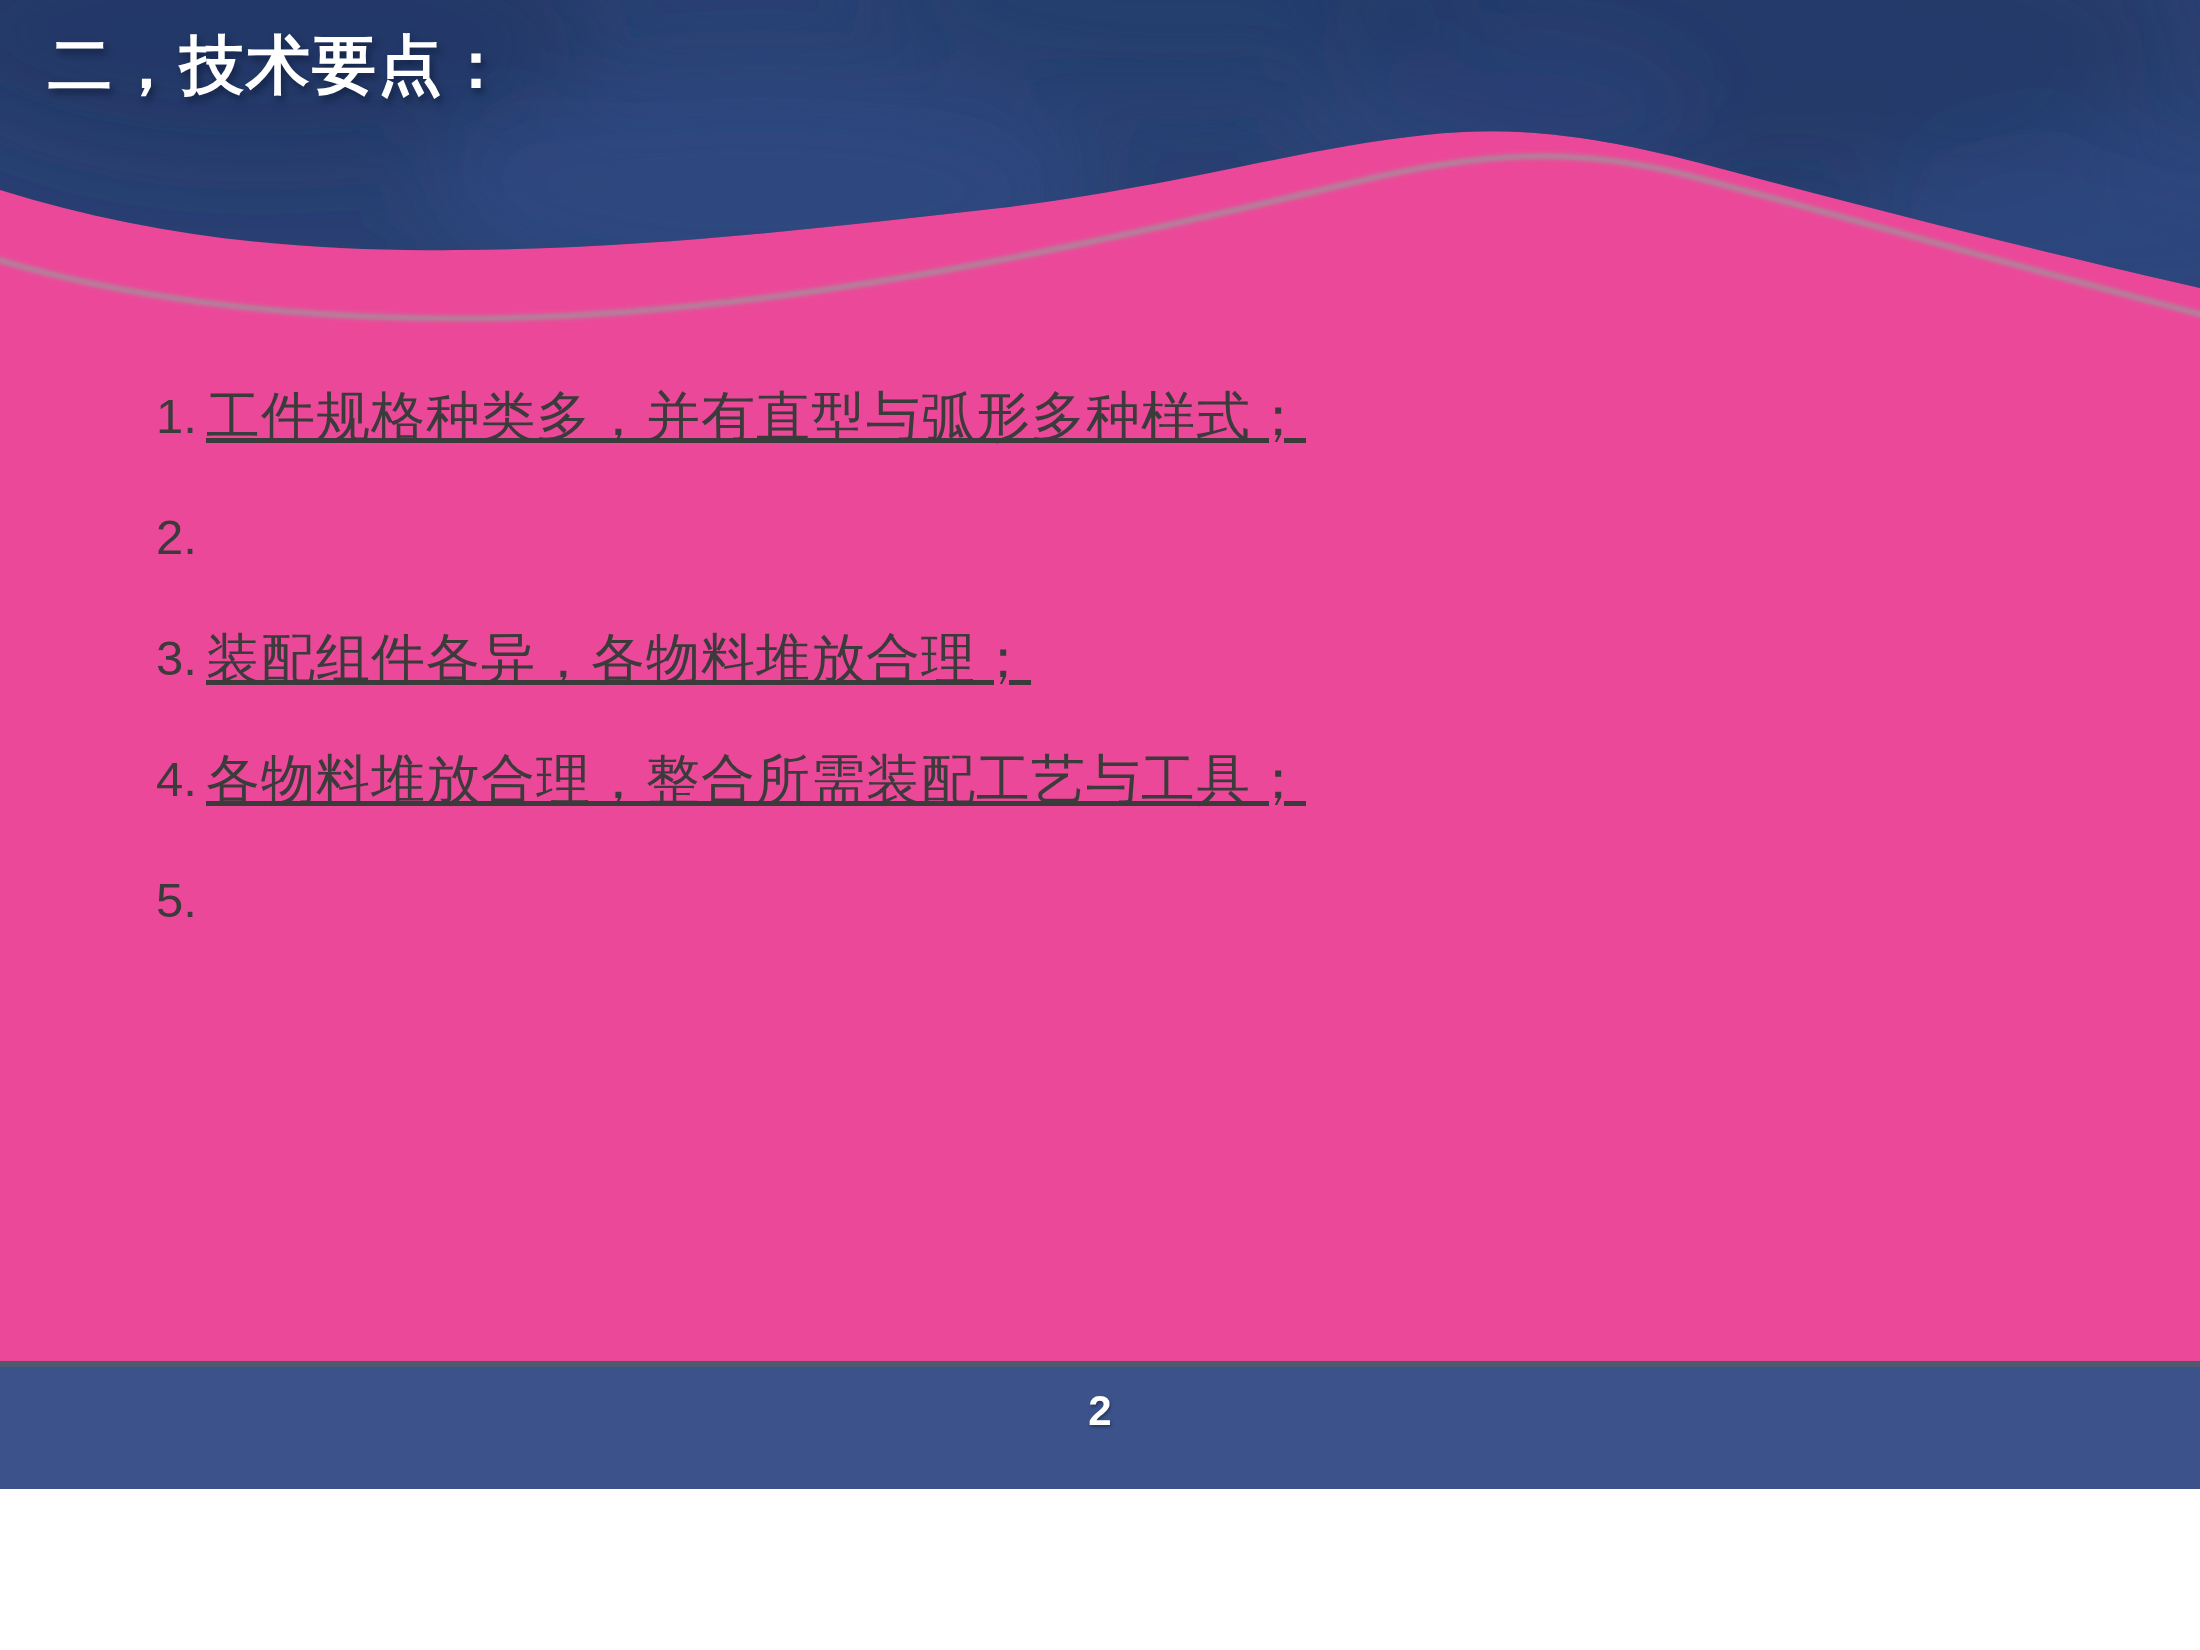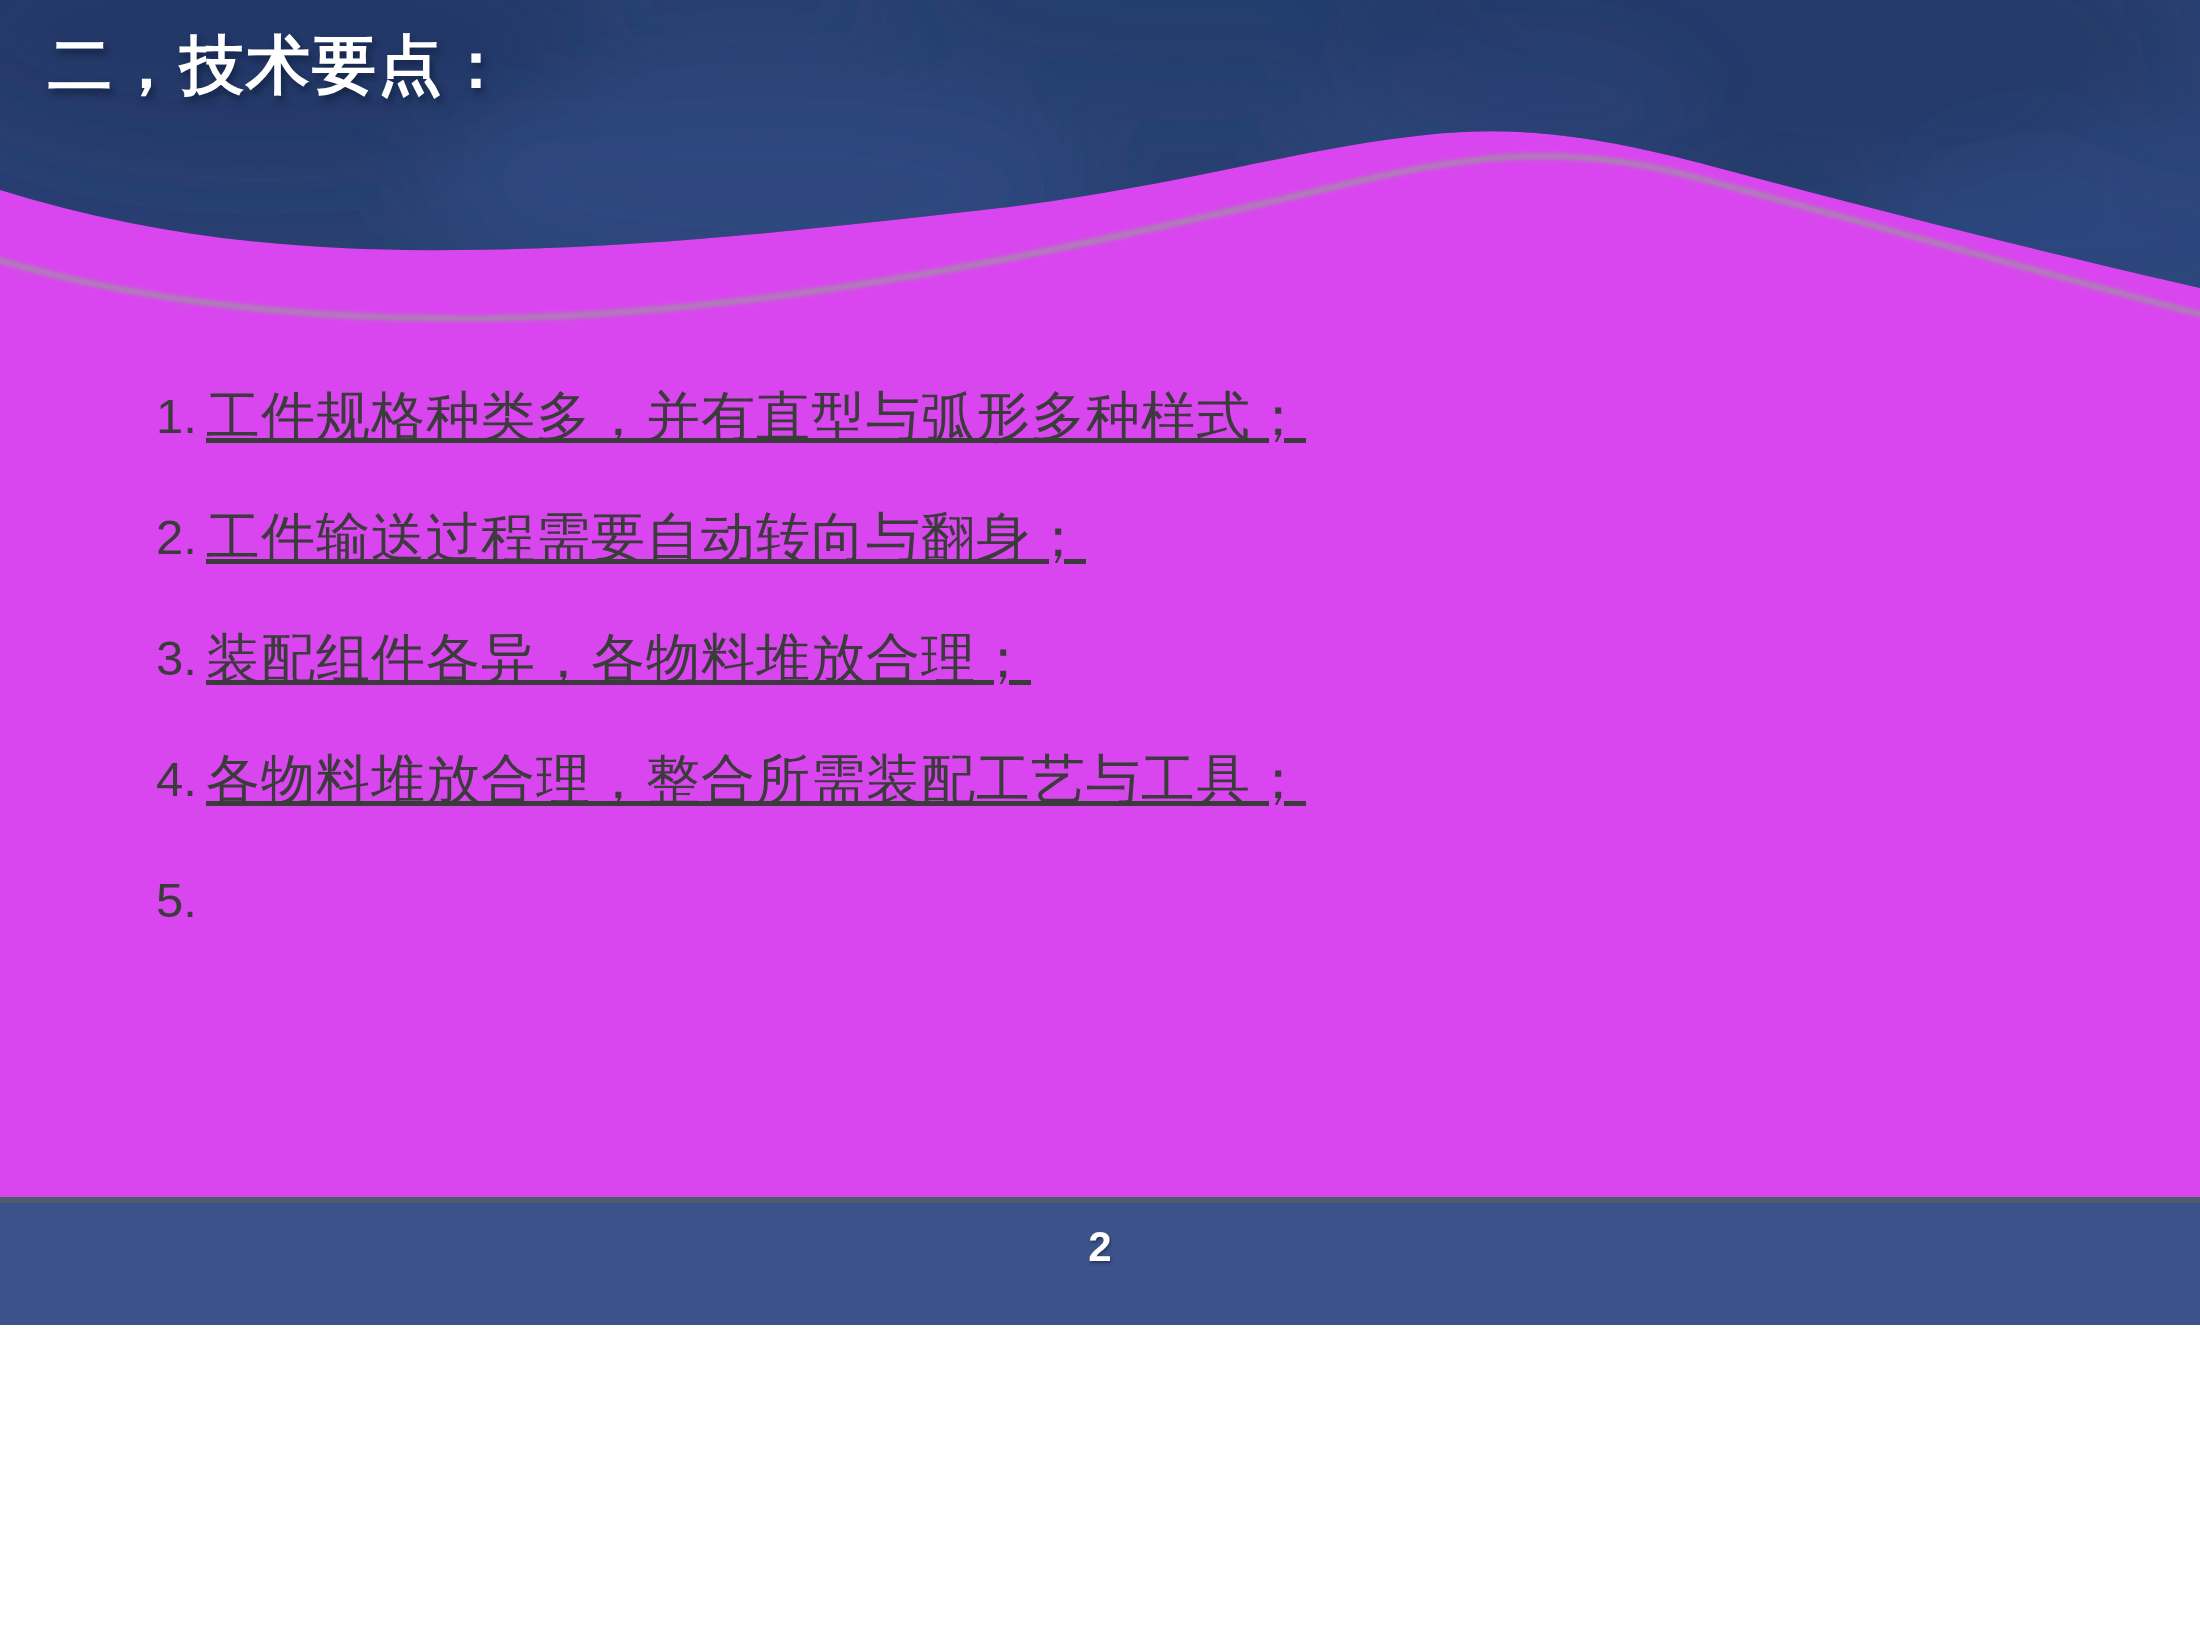--- a/index.html
+++ b/index.html
@@ -4,22 +4,22 @@
 <style>
   html, body {
     margin: 0;
     padding: 0;
     background: #ffffff;
     font-family: "Liberation Sans", "DejaVu Sans", sans-serif;
   }
   .slide {
     position: relative;
     width: 2200px;
-    height: 1325px;
-    background: #d946ef;
+    height: 1489px;
+    background: #ec4899;
     overflow: hidden;
   }
 
   
   .header-wave {
     position: absolute;
     top: 0; left: 0;
     width: 2200px;
     height: 400px;
   }
@@ -133,21 +133,20 @@
     <h1 class="slide-title">二，技术要点：</h1>
   </div>
 
   <ol class="points-list">
     <li>
       <span class="num">1.</span>
       <span class="txt">工件规格种类多，并有直型与弧形多种样式；</span>
     </li>
     <li>
       <span class="num">2.</span>
-      <span class="txt">工件输送过程需要自动转向与翻身；</span>
     </li>
     <li>
       <span class="num">3.</span>
       <span class="txt">装配组件各异，各物料堆放合理；</span>
     </li>
     <li>
       <span class="num">4.</span>
       <span class="txt">各物料堆放合理，整合所需装配工艺与工具；</span>
     </li>
     <li>

